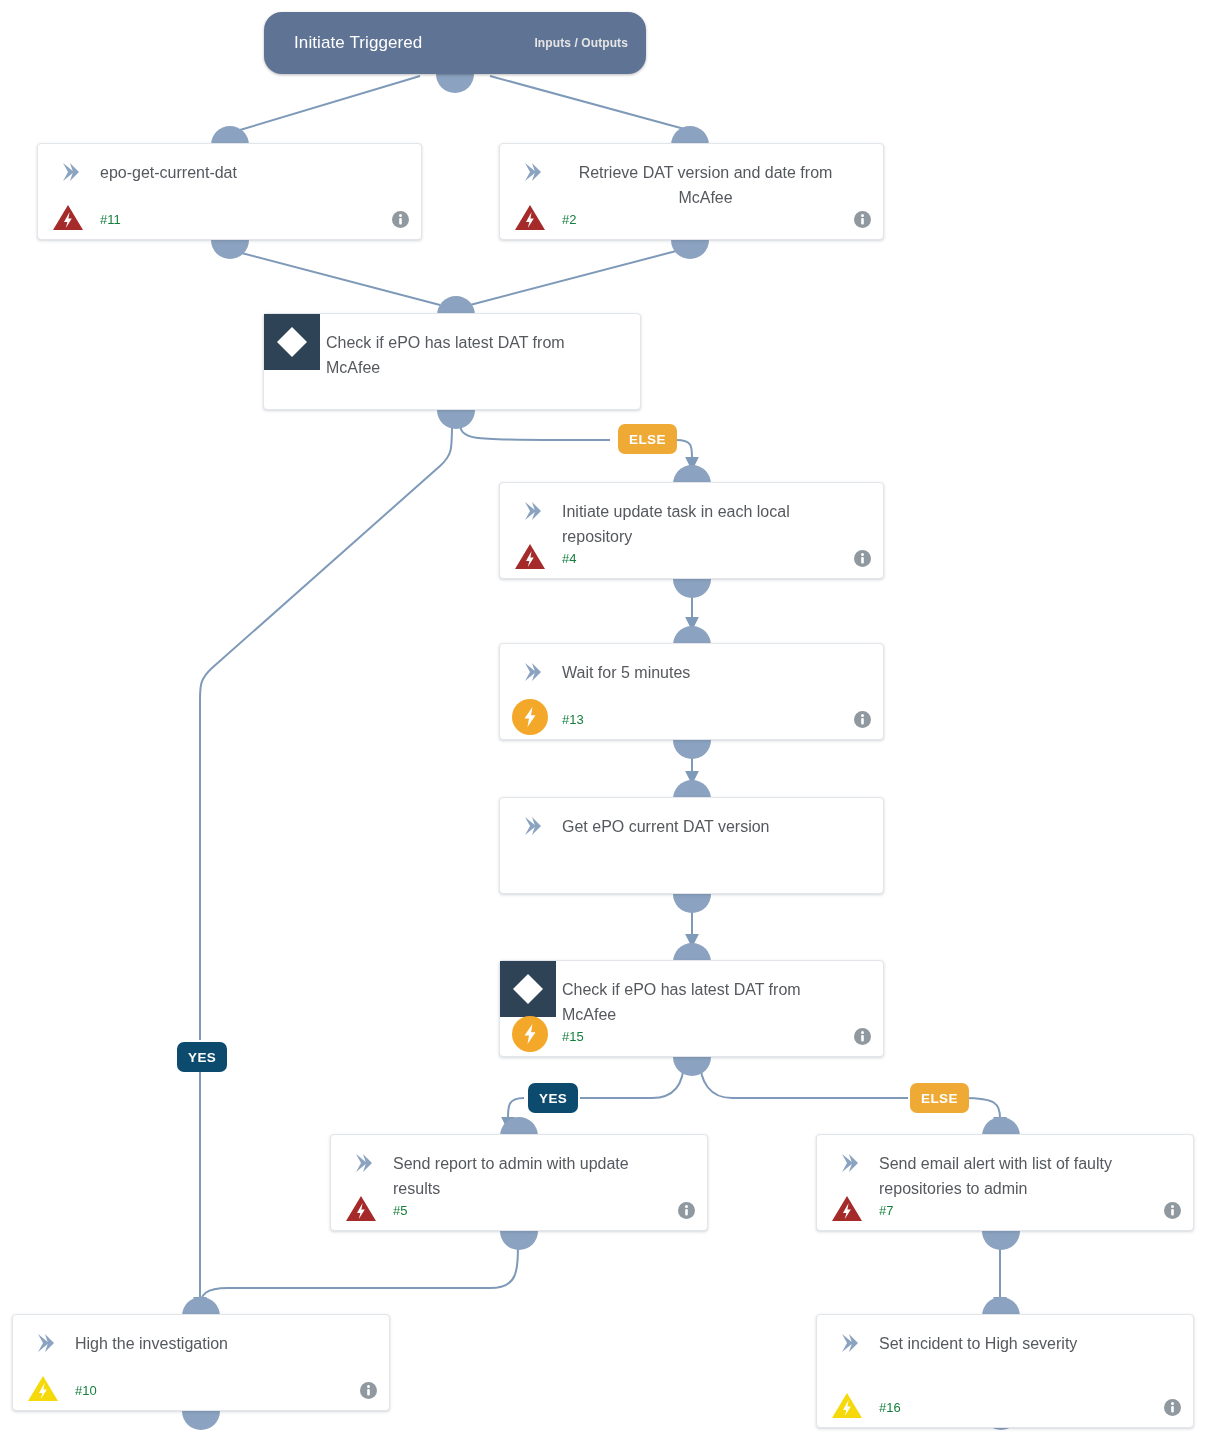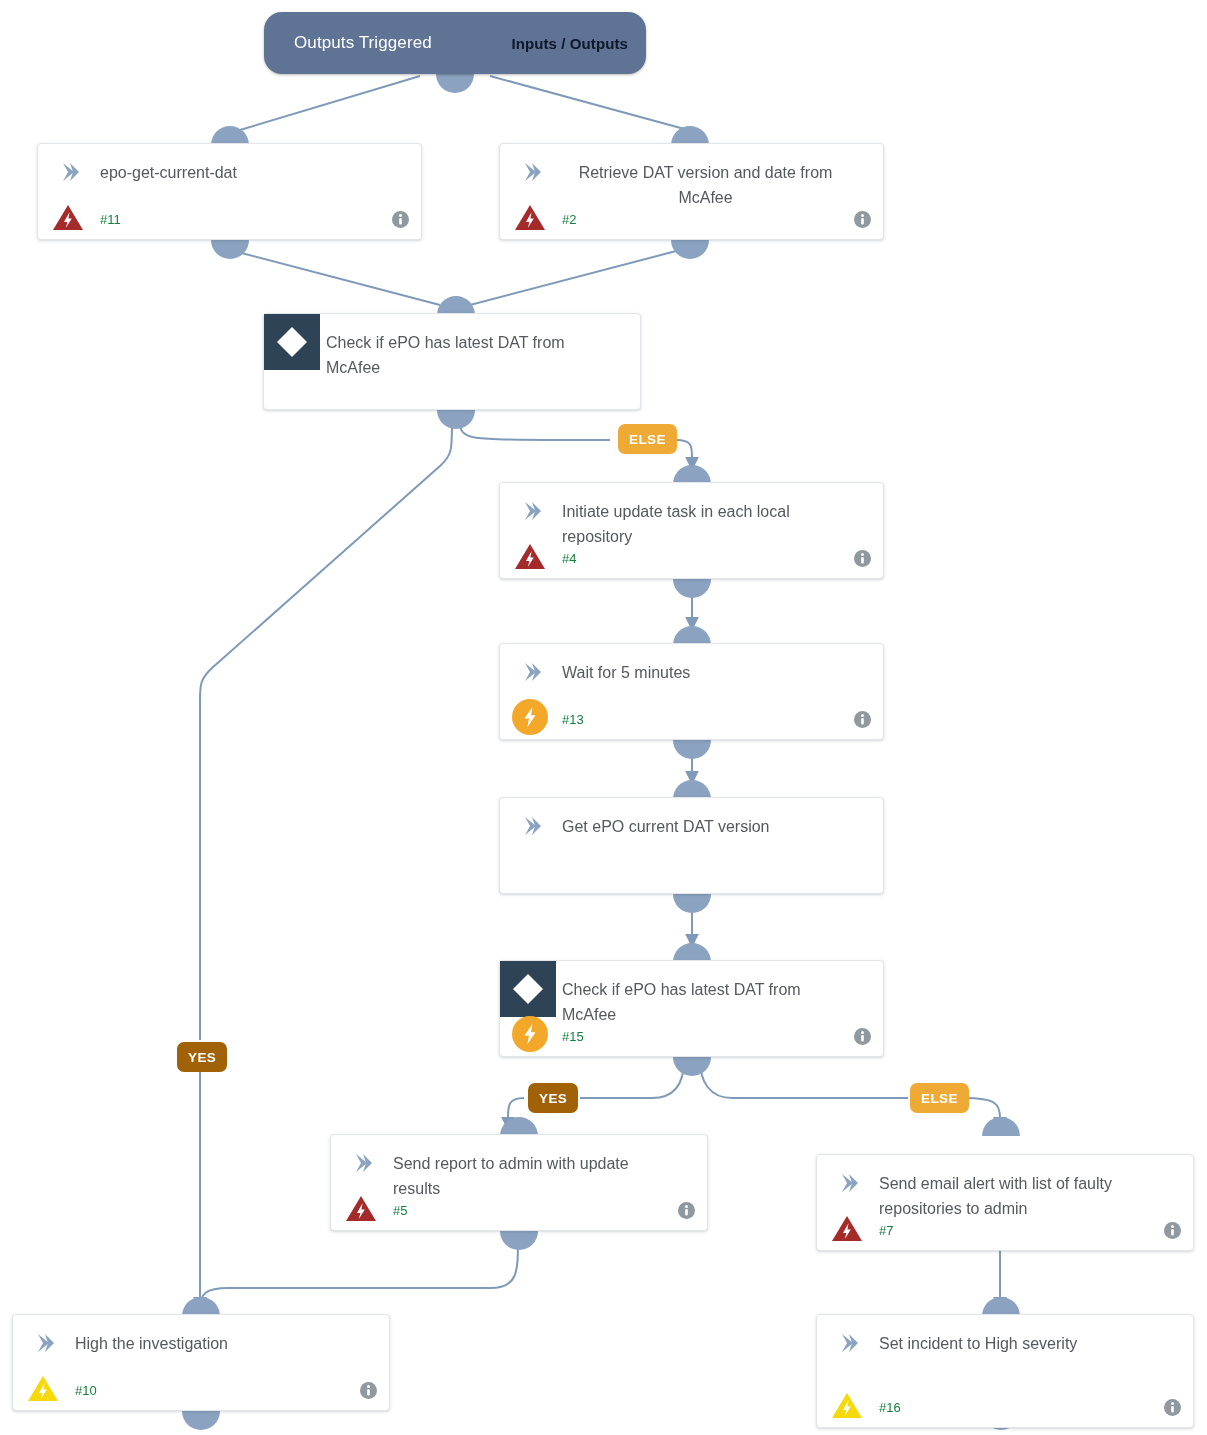--- a/index.html
+++ b/index.html
@@ -41,22 +41,22 @@
     justify-content: space-between;
     padding: 0 18px 0 30px;
     z-index: 4;
   }
   .trigger-title {
     color: #ffffff;
     font-size: 17px;
     letter-spacing: .1px;
   }
   .trigger-io {
-    color: #0f172a;
-    font-size: 15px;
+    color: #e5e5e5;
+    font-size: 12px;
     font-weight: bold;
     letter-spacing: .1px;
   }
 
   
   .node {
     position: absolute;
     box-sizing: border-box;
     background: #ffffff;
     border: 1px solid #e2e5e9;
@@ -156,21 +156,21 @@
     border-radius: 7px;
     display: flex;
     align-items: center;
     justify-content: center;
     color: #ffffff;
     font-size: 13.5px;
     font-weight: bold;
     letter-spacing: .4px;
     z-index: 5;
   }
-  .badge.yes { background: #a16207; }
+  .badge.yes { background: #0c4a6e; }
   .badge.else { background: #efa935; }
 </style>
 </head>
 <body>
 
 <div id="canvas">
 
   <svg id="edges" viewBox="0 0 1207 1435">
     <defs>
       <marker id="arrow" viewBox="0 0 10 10" refX="8" refY="5" markerWidth="7" markerHeight="7" orient="auto-start-reverse">
@@ -205,21 +205,21 @@
       <path d="M 700 1060 C 700 1082 710 1098 732 1098 L 908 1098"></path>
       <path d="M 964 1098 C 996 1098 1000 1104 1000 1118 L 1000 1128" marker-end="url(#arrow)"></path>
 
       <path d="M 518 1238 C 518 1272 518 1288 490 1288 L 228 1288 C 206 1288 200 1294 200 1308"></path>
 
       <path d="M 1000 1238 L 1000 1308" marker-end="url(#arrow)"></path>
     </g>
   </svg>
 
   <div class="trigger" style="left:264px; top:12px; width:382px; height:62px;">
-    <span class="trigger-title">Outputs Triggered</span>
+    <span class="trigger-title">Initiate Triggered</span>
     <span class="trigger-io">Inputs / Outputs</span>
   </div>
   <div class="dome bottom" style="left:436px; top:74px;"></div>
 
   <div class="node" style="left:37px; top:143px; width:385px; height:97px;">
     <div class="node-body">
       <span class="chev-icon">
         <svg viewBox="0 0 22 20">
             <path d="M3 1 L14 10 L3 19 L8 10 Z" fill="#8ba3c0"></path>
             <path d="M10 1 L19 10 L10 19 L13 10 Z" fill="#8ba3c0"></path>
@@ -432,21 +432,21 @@
               <circle cx="8.5" cy="4.4" r="1.5" fill="#fff"></circle>
               <rect x="7.2" y="6.9" width="2.6" height="6.6" rx="1" fill="#fff"></rect>
             </svg>
         </span>
       </div>
     </div>
   </div>
   <div class="dome top" style="left:500px; top:1117px;"></div>
   <div class="dome bottom" style="left:500px; top:1231px;"></div>
 
-  <div class="node" style="left:816px; top:1134px; width:378px; height:97px;margin-top:20px;">
+  <div class="node" style="left:816px; top:1134px; width:378px; height:97px;">
     <div class="node-body">
       <span class="chev-icon">
         <svg viewBox="0 0 22 20">
             <path d="M3 1 L14 10 L3 19 L8 10 Z" fill="#8ba3c0"></path>
             <path d="M10 1 L19 10 L10 19 L13 10 Z" fill="#8ba3c0"></path>
           </svg>
       </span>
       <div class="node-title">Send email alert with list of faulty repositories to admin</div>
       <div class="node-footer">
         <span class="sev-icon">

